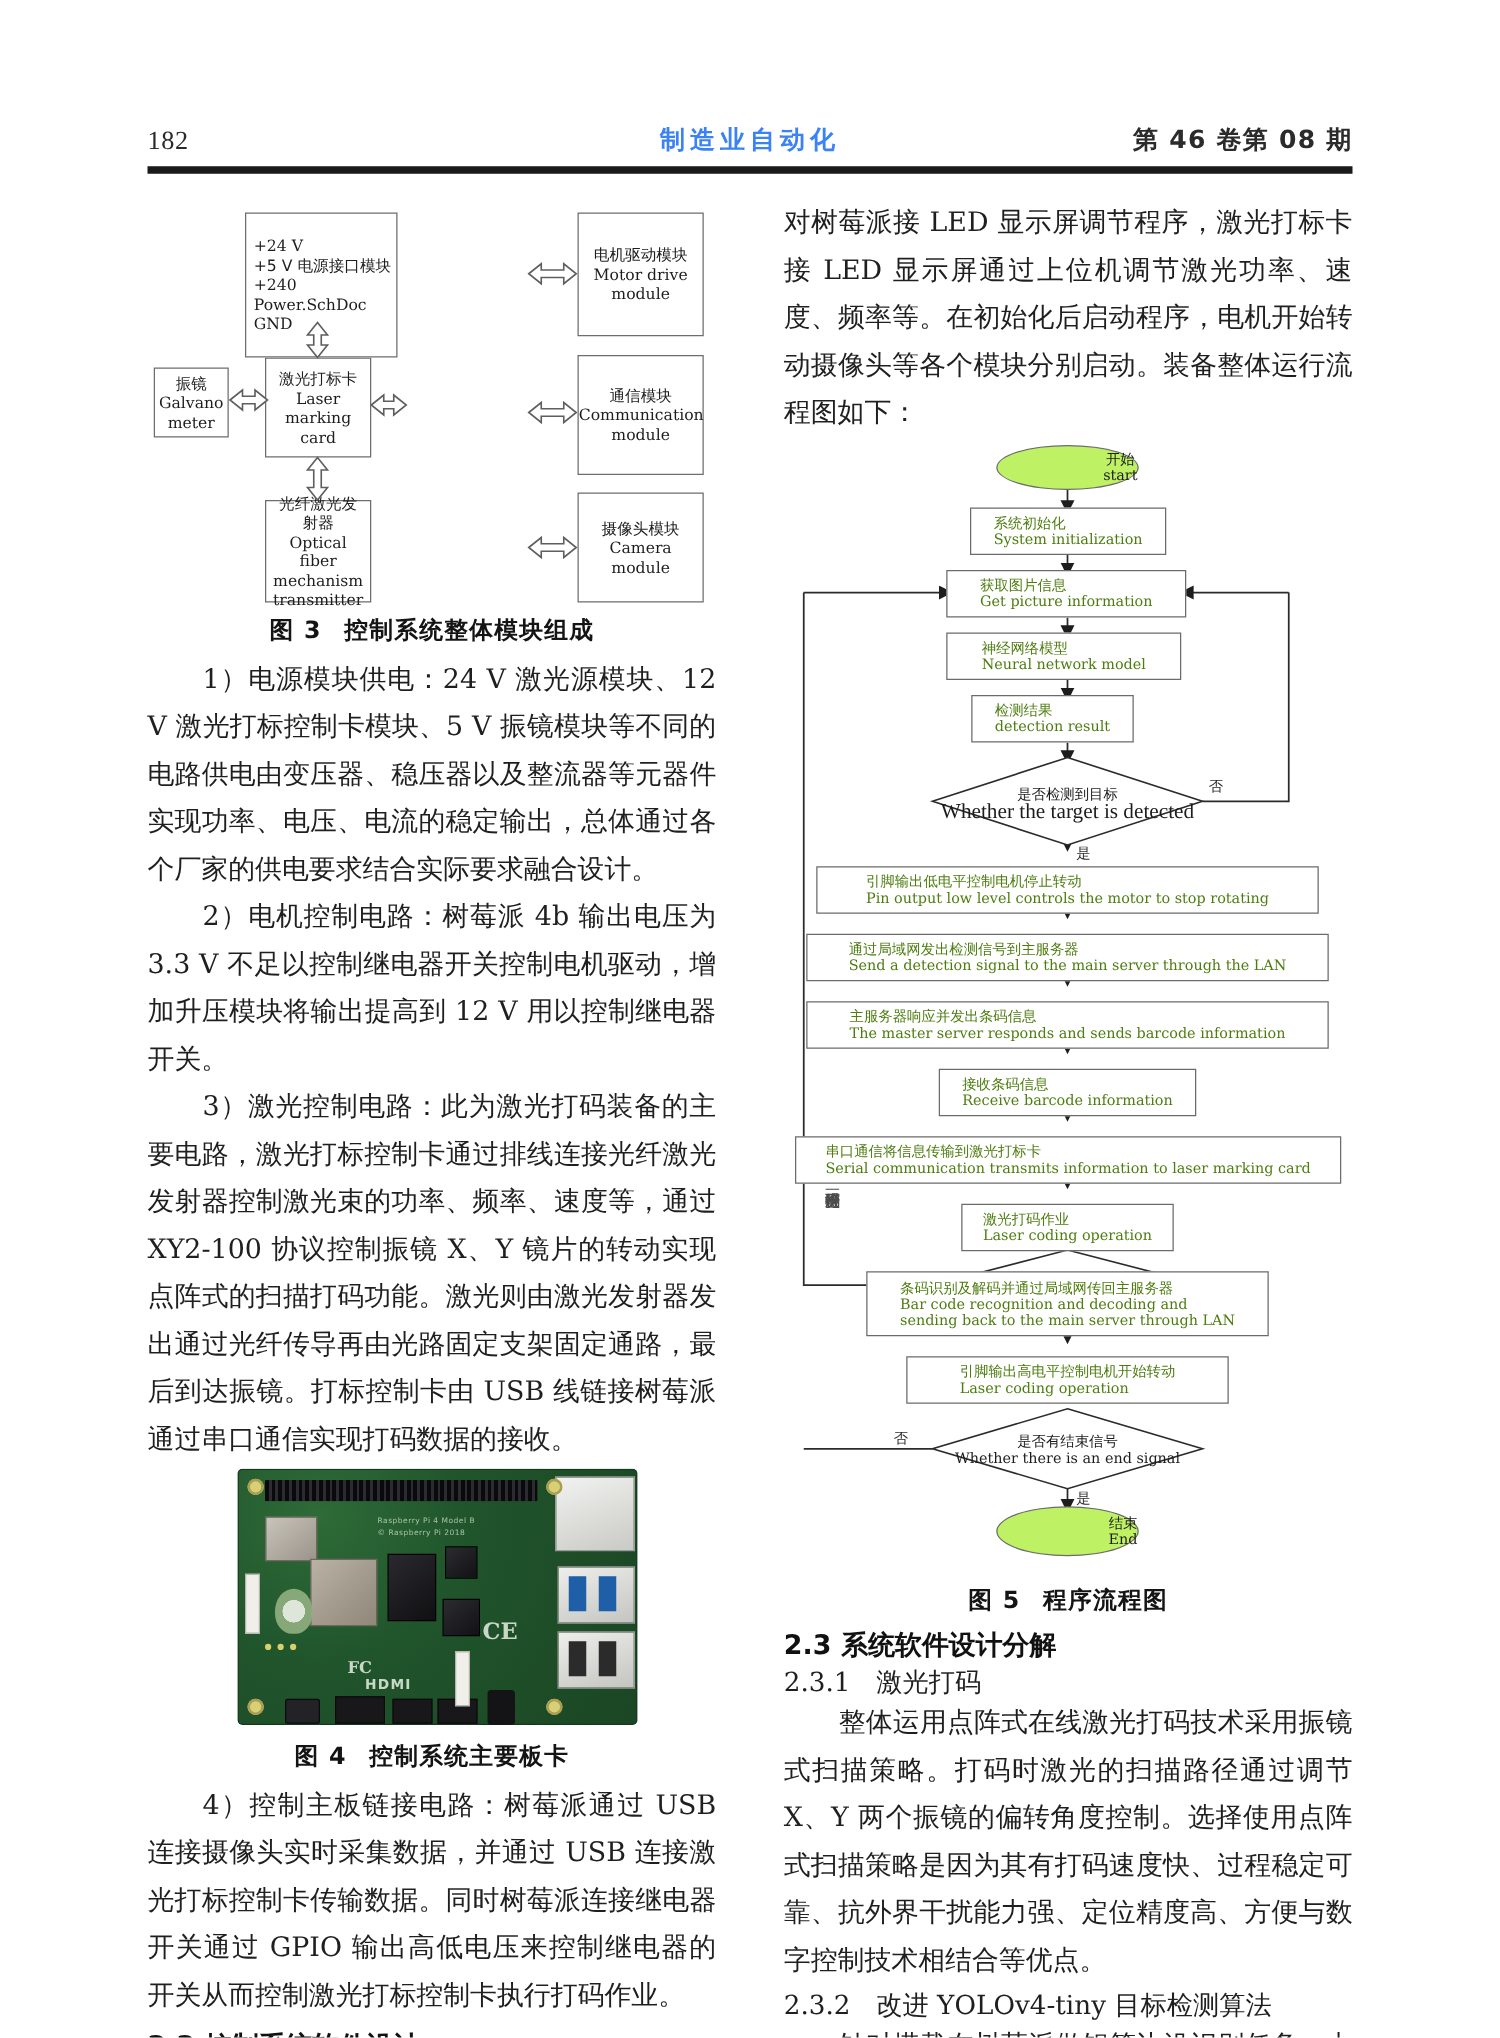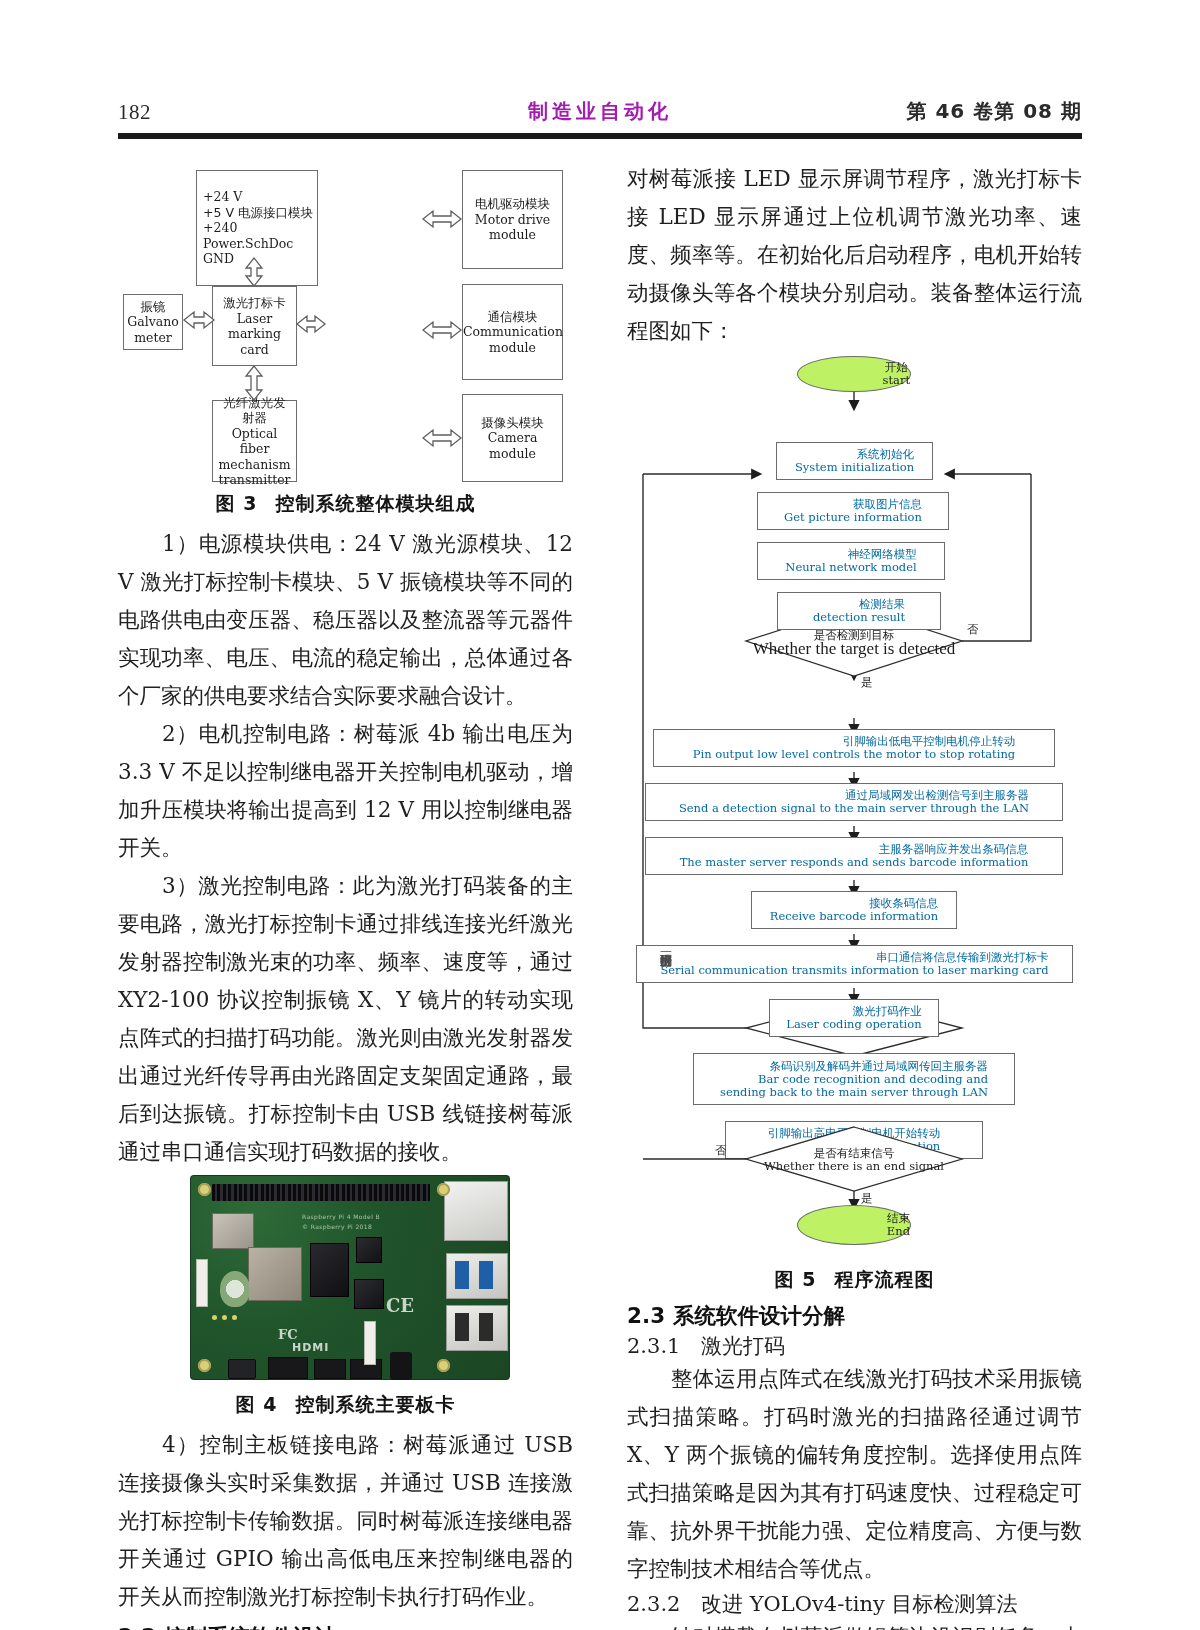--- a/index.html
+++ b/index.html
@@ -15,21 +15,21 @@
   
   .runhead{
     position:absolute;left:118px;top:98px;width:964px;height:34px;
   }
   .runhead .folio{
     position:absolute;left:0;top:2px;font-size:21px;letter-spacing:.5px;
     font-family:"Liberation Serif",serif;color:#2a2a2a;
   }
   .runhead .journal{
     position:absolute;left:0;right:0;top:0;text-align:center;
-    font-size:20px;font-weight:bold;letter-spacing:4px;color:#a21caf;
+    font-size:20px;font-weight:bold;letter-spacing:4px;color:#3b82f6;
     font-family:"DejaVu Sans","Liberation Sans",sans-serif;
   }
   .runhead .issue{
     position:absolute;right:0;top:0;font-size:20px;font-weight:bold;
     letter-spacing:1px;color:#2b2b2b;
     font-family:"DejaVu Sans","Liberation Sans",sans-serif;
   }
   .rule{
     position:absolute;left:118px;top:133px;width:964px;height:6px;
     background:#1a1a1a;
@@ -154,21 +154,21 @@
   .pcb .ce{position:absolute;left:196px;top:120px;color:#e7efe4;font-size:18px;font-weight:bold;opacity:.85;font-family:"DejaVu Serif",serif;}
   .pcb .fcc{position:absolute;left:88px;top:152px;color:#e7efe4;font-size:13px;font-weight:bold;opacity:.85;font-family:"DejaVu Serif",serif;}
   .pcb .hdmitxt{position:absolute;left:102px;top:166px;color:#e7efe4;font-size:11px;font-weight:bold;letter-spacing:1px;opacity:.85;font-family:"DejaVu Sans",sans-serif;}
   .pcb .led{position:absolute;width:5px;height:5px;border-radius:50%;}
 
   
   .fig5{position:relative;width:455px;height:775px;}
   .fig5 .nb{
     position:absolute;border:1.4px solid #6b6b6b;background:#fff;
     box-sizing:border-box;display:flex;align-items:center;justify-content:center;
-    text-align:right;color:#0369a1;margin-top:36px;
+    text-align:left;color:#4d7c0f;
   }
   .fig5 .nb .cn{
     display:block;font-family:"DejaVu Sans","Liberation Sans",sans-serif;
     font-size:11.5px;line-height:14px;
   }
   .fig5 .nb .en{
     display:block;font-family:"DejaVu Serif","Liberation Serif",serif;
     font-size:11.5px;line-height:13.5px;
   }
   .fig5 .term{
@@ -415,21 +415,21 @@
         </div>
       </div>
 
       <div class="nb" style="left:130px;top:156px;width:188px;height:38px;">
         <div>
           <span class="cn">神经网络模型</span>
           <span class="en">Neural network model</span>
         </div>
       </div>
 
-      <div class="nb" style="left:150px;top:206px;width:164px;height:38px;">
+      <div class="nb" style="left:150px;top:206px;width:130px;height:38px;">
         <div>
           <span class="cn">检测结果</span>
           <span class="en">detection result</span>
         </div>
       </div>
 
       <div class="dmd" style="left:119px;top:256px;width:216px;height:70px;">
         <div class="lbl">
           <span class="cn" style="font-family:'DejaVu Sans',sans-serif;font-size:11.5px;line-height:14px;">是否检测到目标</span>
           <span class="en" style="font-family:Liberation Serif, serif;font-size:17px;line-height:13px;">Whether the target is detected</span>

